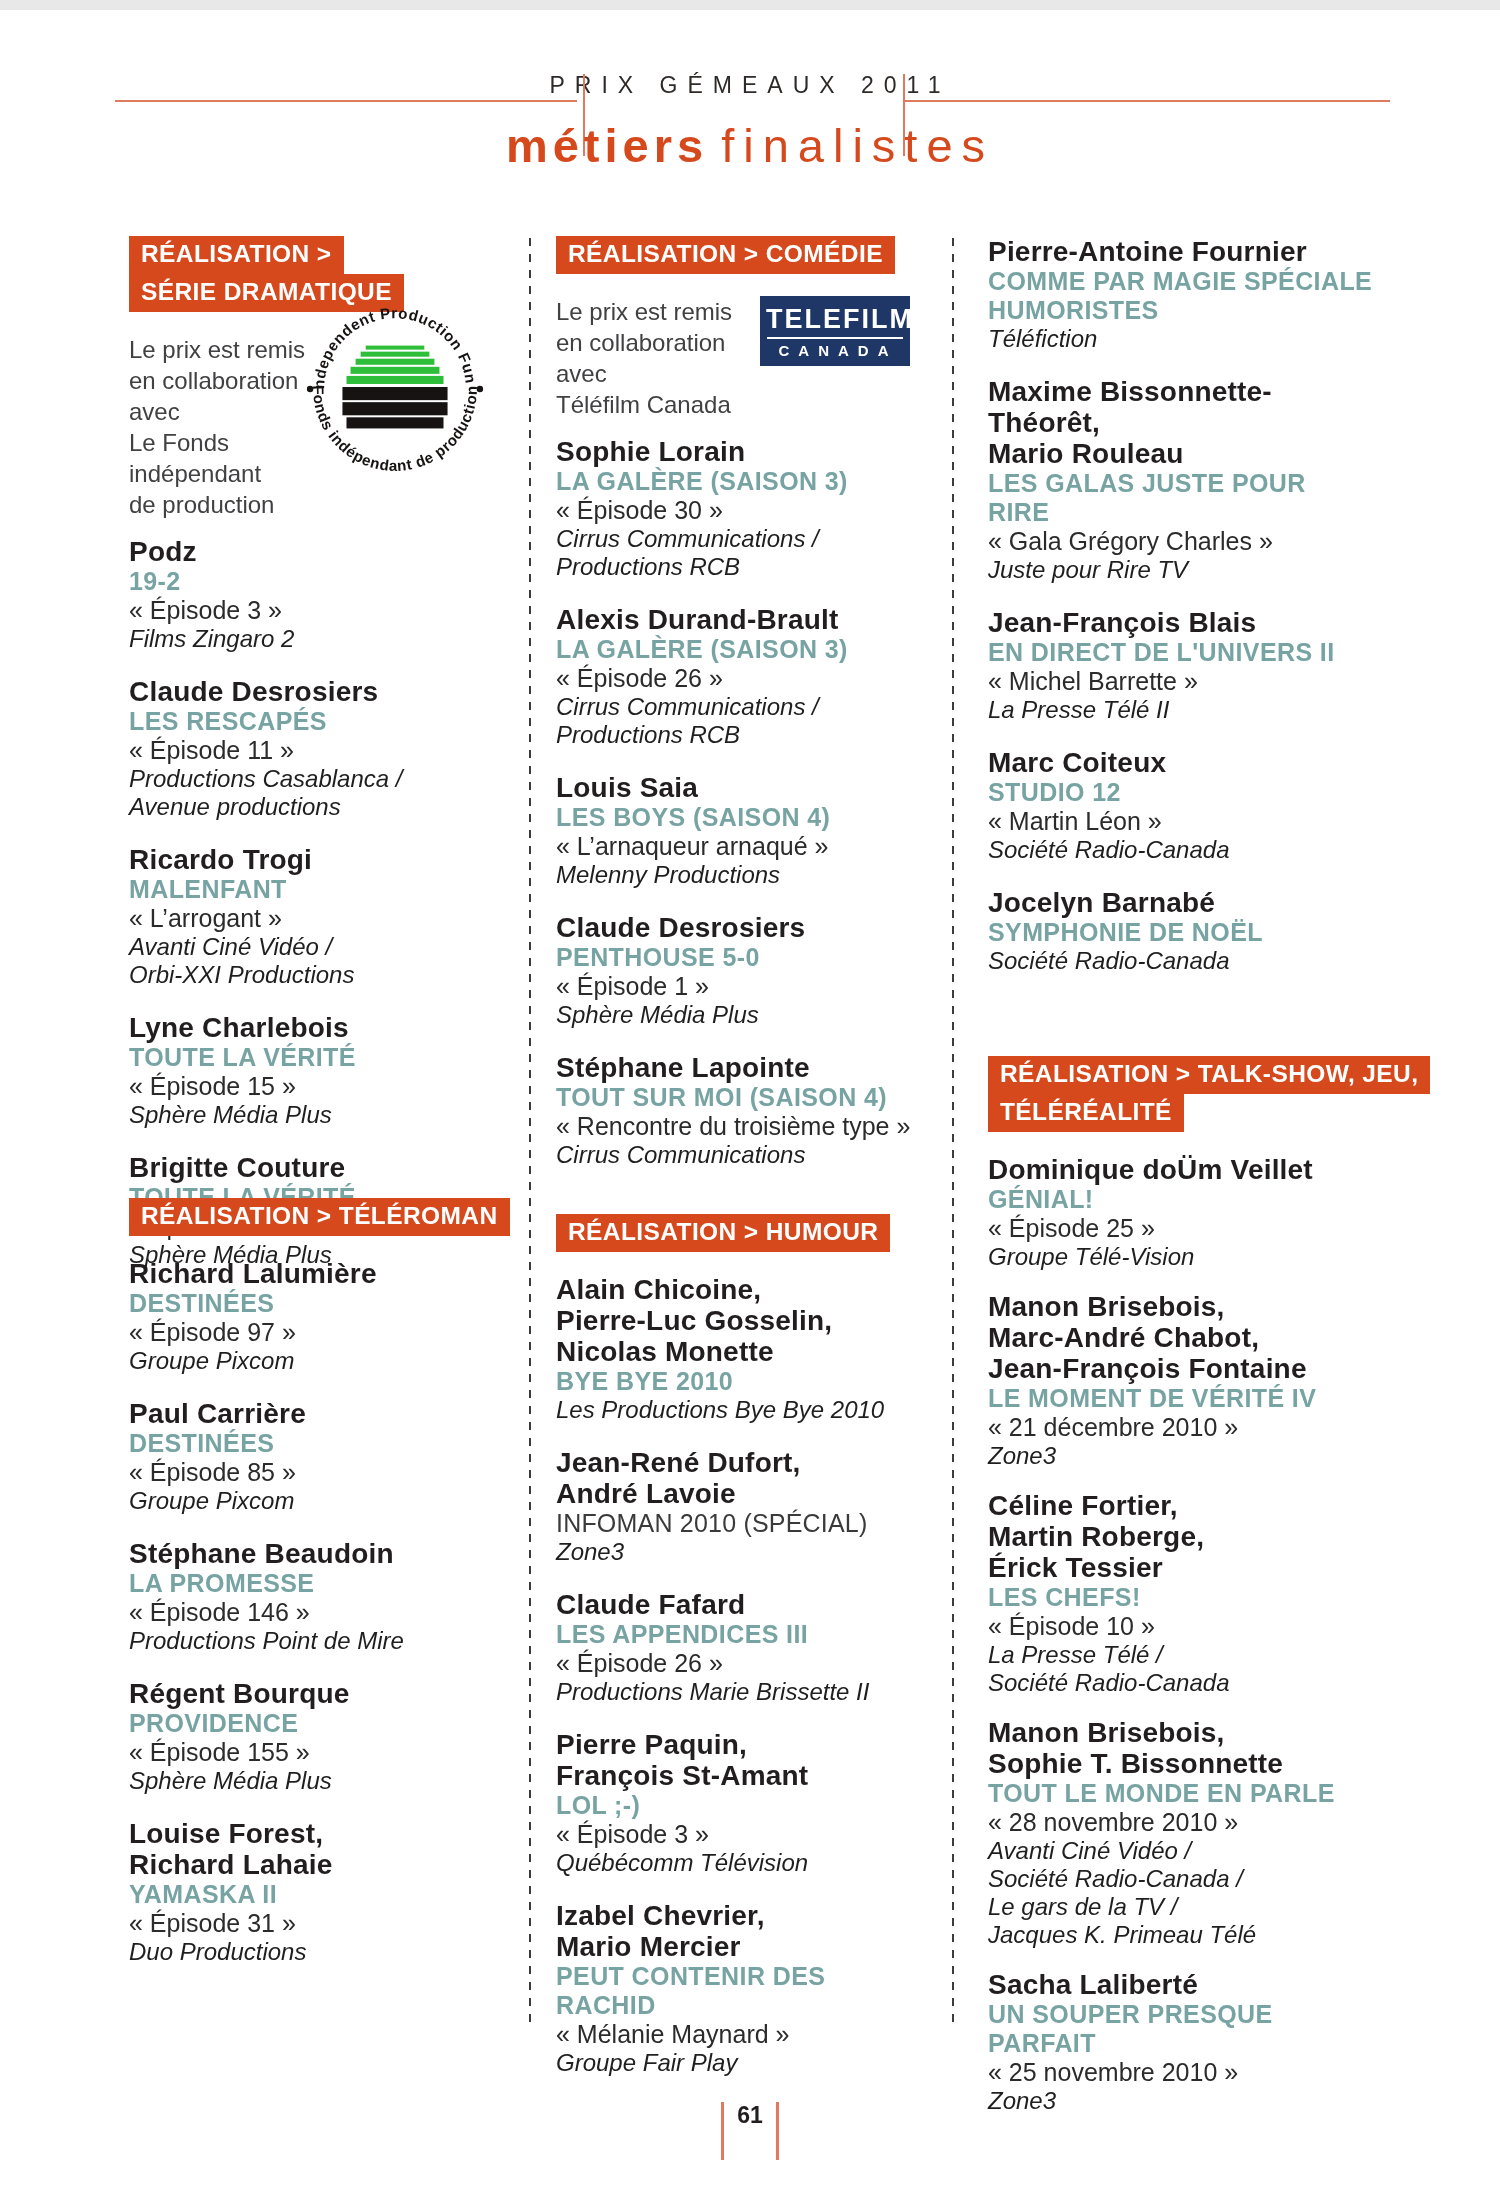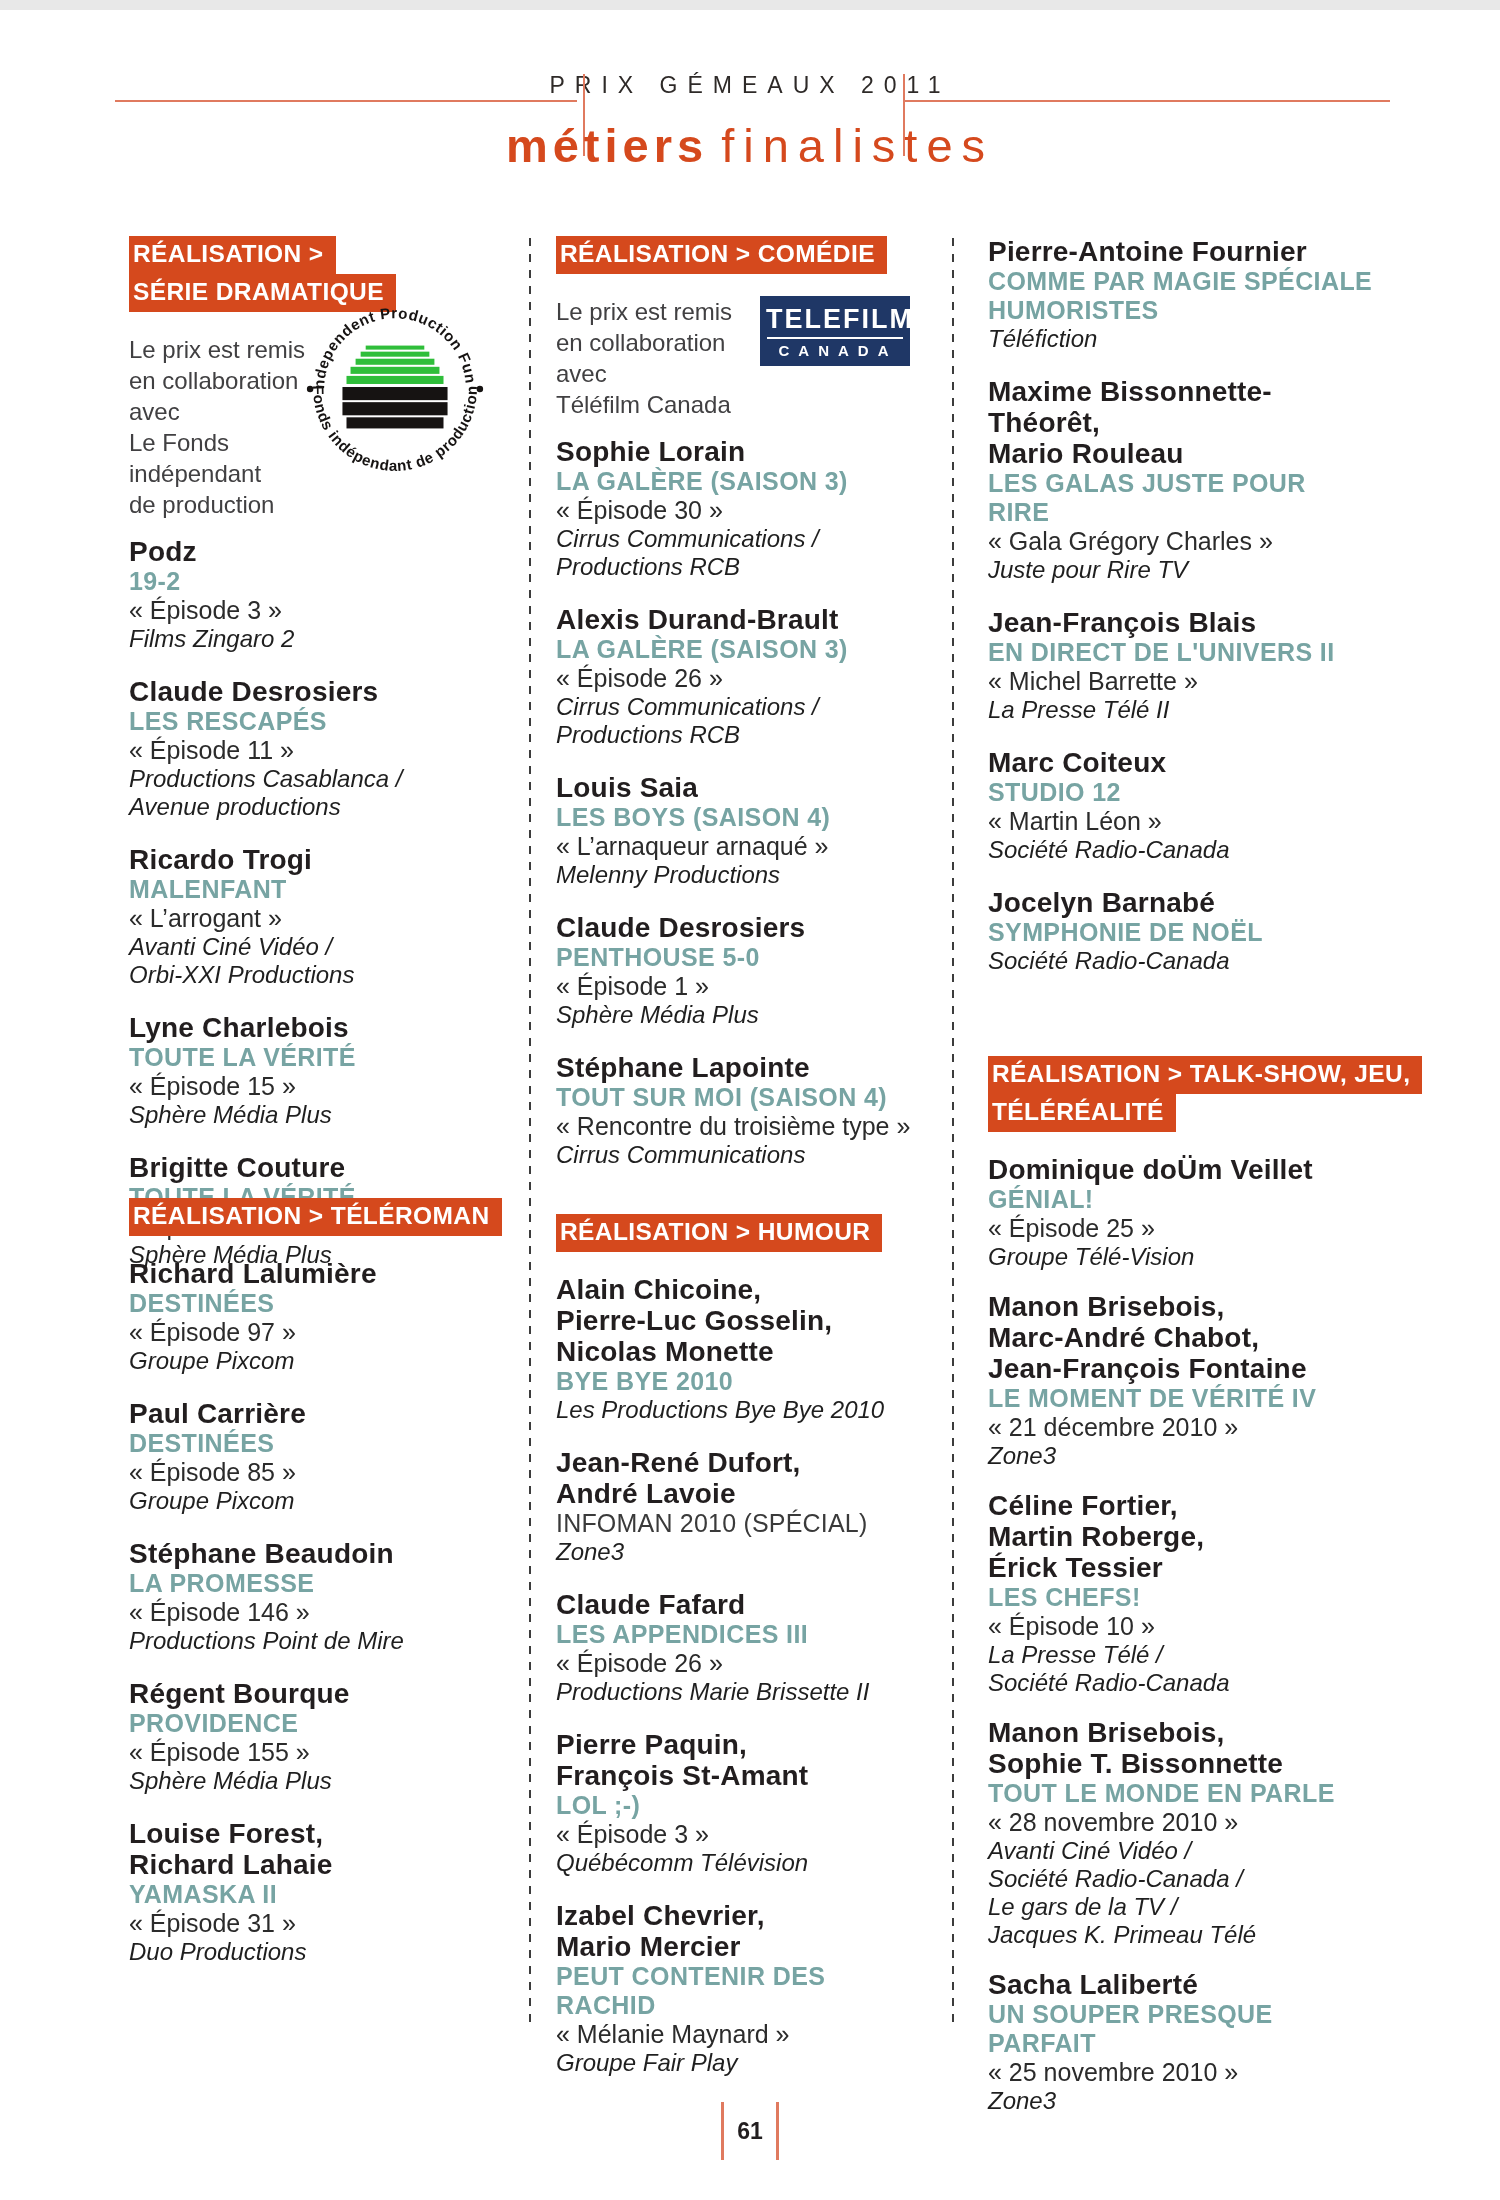--- a/index.html
+++ b/index.html
@@ -46,21 +46,21 @@
   .col1 .sec2{top:962px;}
   .col2 .sec2{top:978px;}
   .col3 .sec2{top:820px;}
   
   .section-box{margin:0 0 22px 0;}
   .box-line{
     display:table;
     background:#d5491d;color:#ffffff;
     font-size:24.5px;font-weight:bold;letter-spacing:0.4px;
     line-height:1.06;
-    padding:5px 12px 7px 4px;
+    padding:5px 12px 7px 12px;
     white-space:nowrap;
   }
   
   .note{margin:4px 0 16px 0;}
   .note-line{font-size:24px;line-height:31px;color:#414042;}
   .col1 .note{padding-right:120px;}
   .col2 .note{padding-right:160px;}
   
   .entry{margin-bottom:23px;}
   .col3 .sec2 .entry{margin-bottom:20px;}
@@ -75,21 +75,21 @@
     position:absolute;top:60px;right:20px;width:150px;
     background:#1f3766;color:#fff;text-align:center;
     padding:9px 6px 8px 6px;box-sizing:border-box;
   }
   .telefilm .tf1{font-size:27px;font-weight:bold;letter-spacing:2px;line-height:28px;}
   .telefilm .tf-rule{height:2px;background:#ffffff;margin:4px 1px 5px 1px;}
   .telefilm .tf2{font-size:15px;font-weight:bold;letter-spacing:9px;line-height:14px;padding-left:6px;}
   
   .footer{
     position:absolute;top:2092px;left:0;right:0;
-    display:flex;justify-content:center;align-items:center;
+    display:flex;justify-content:center;align-items:flex-start;
   }
   .pg-bar{width:3px;height:58px;background:#e07a5f;}
   .pg-num{width:52px;text-align:center;font-size:23px;font-weight:bold;color:#221e1f;}
 </style>
 </head>
 <body>
 
 <div class="page">
 
   <div class="kicker">PRIX GÉMEAUX 2011</div>

